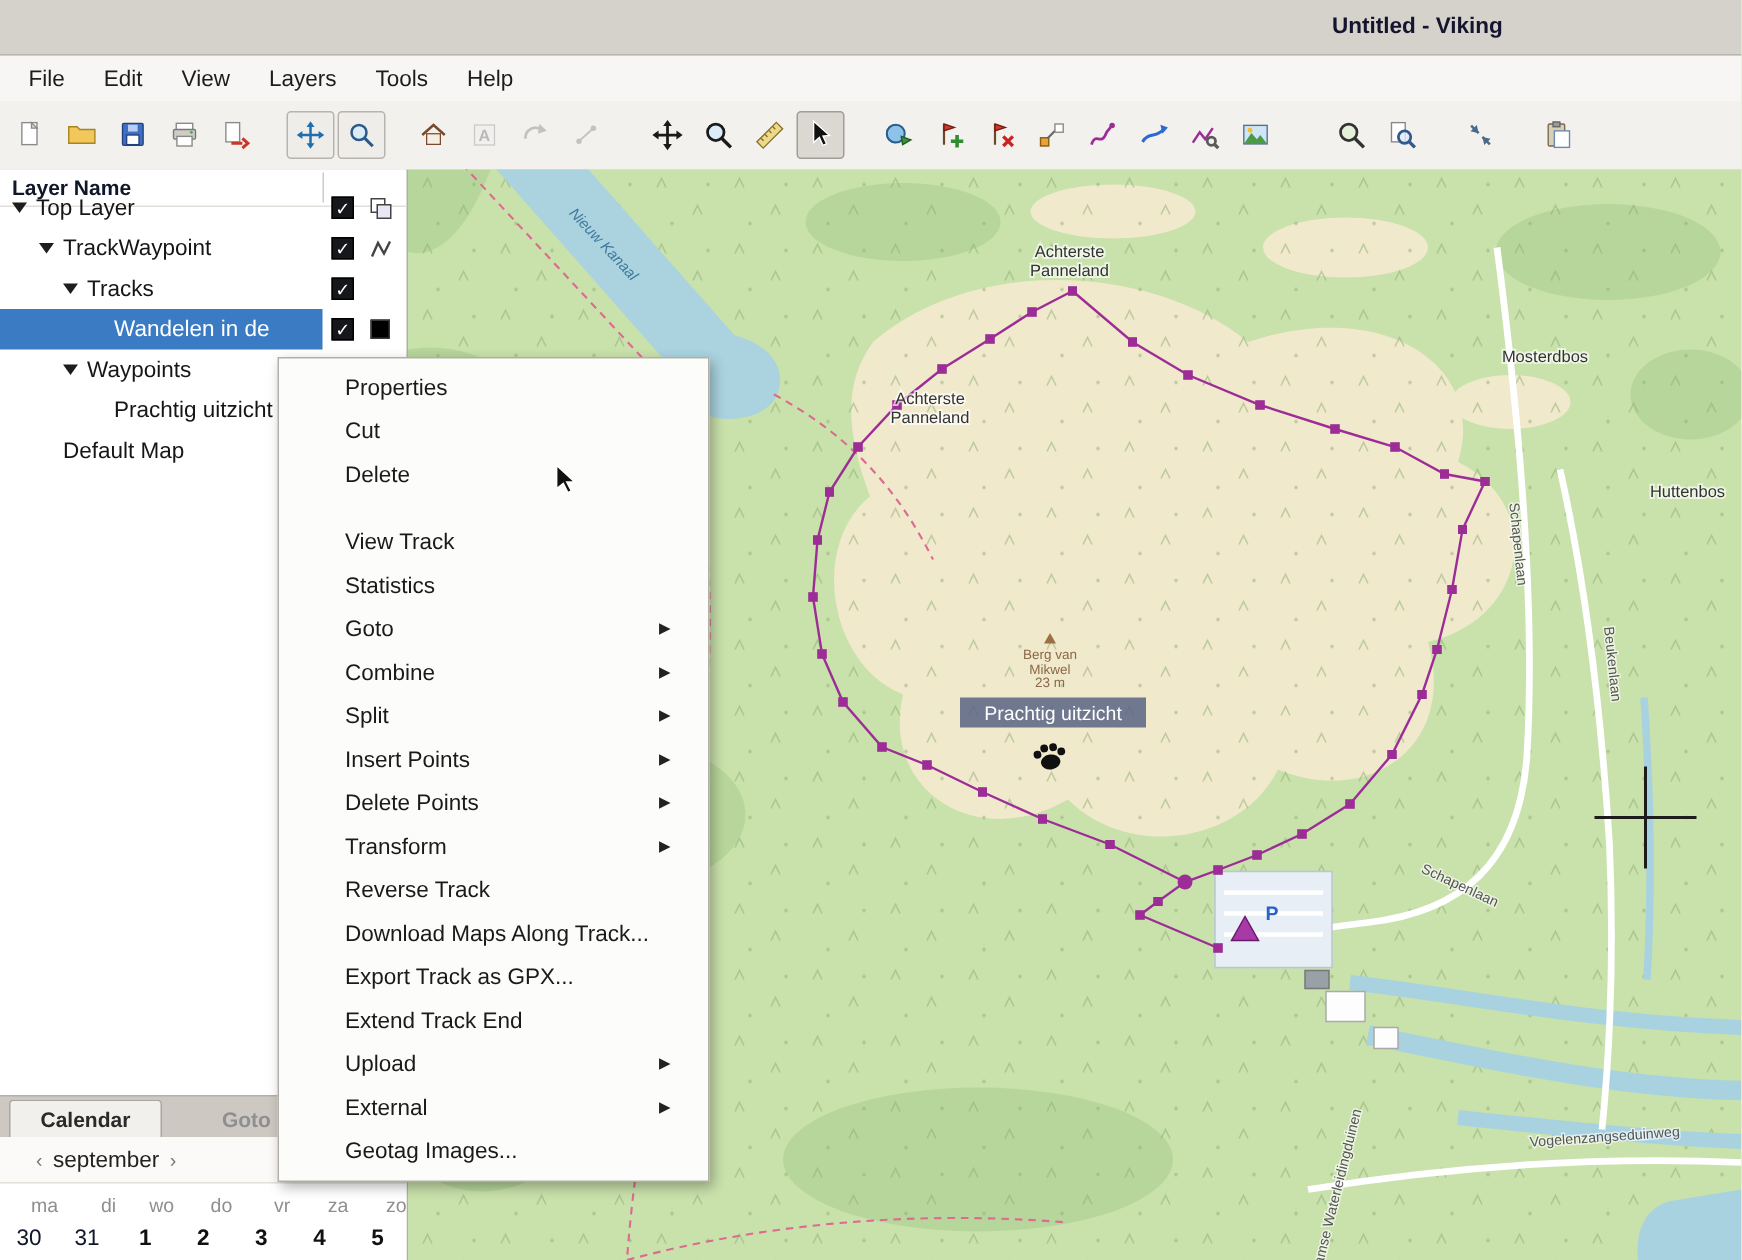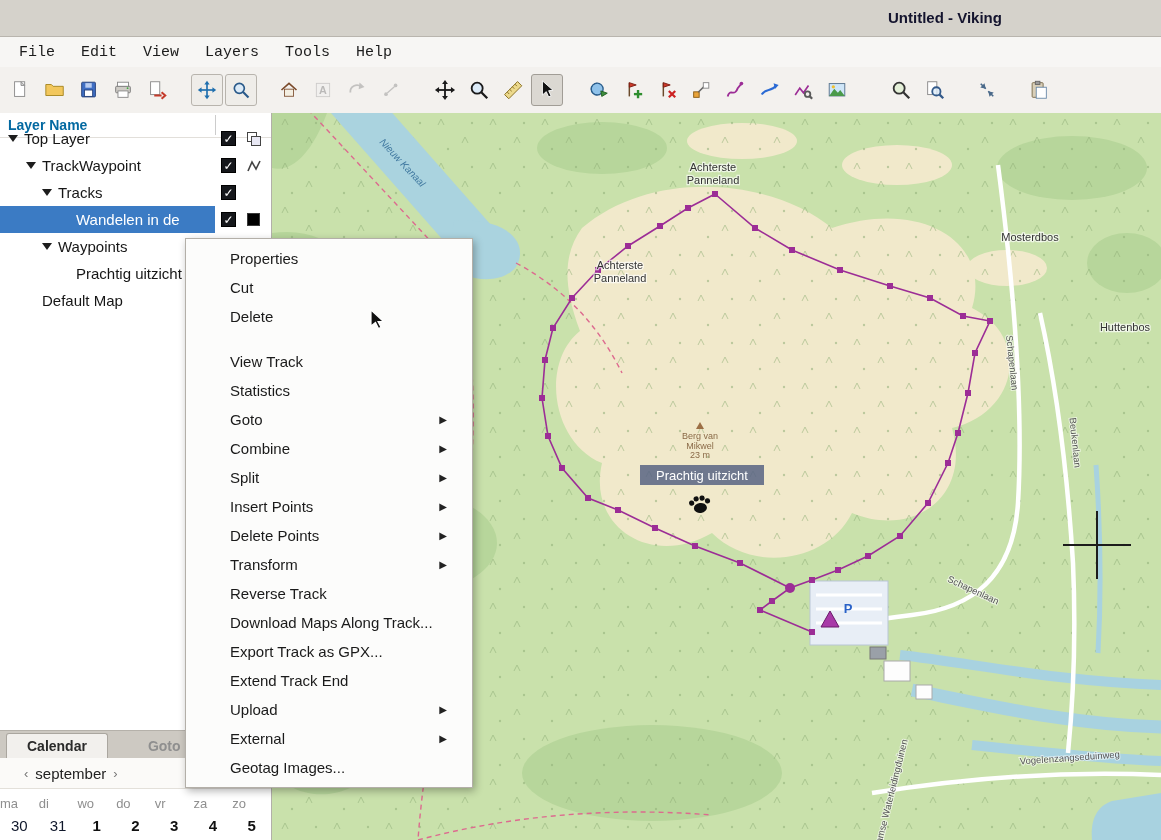--- a/index.html
+++ b/index.html
@@ -5,37 +5,37 @@
   html,body{margin:0;padding:0;}
   body{width:1161px;height:840px;position:relative;overflow:hidden;
        font-family:"Liberation Sans",sans-serif;background:#fff;}
 
   
   .titlebar{height:36px;background:#d5d2cb;border-bottom:1px solid #b9b5ae;position:relative;}
   .titlebar .t{position:absolute;left:888px;top:9px;font-weight:bold;font-size:15px;color:#14142e;}
 
   
   .menubar{height:30px;background:#f7f6f4;display:flex;align-items:center;padding-left:6px;}
-  .menubar .m{padding:4px 13px;font-size:15px;color:#1c1c1c;cursor:default;font-family:Liberation Mono, monospace;}
+  .menubar .m{padding:4px 13px;font-size:15px;color:#1c1c1c;cursor:default;}
 
   
   .toolbar{height:46px;background:#f3f1ee;border-bottom:1px solid #cfccc6;display:flex;align-items:center;padding-left:5px;}
   .tb{width:32px;height:32px;min-width:32px;display:flex;align-items:center;justify-content:center;border-radius:3px;margin-right:2px;box-sizing:border-box;}
   .tb.framed{border:1px solid #b8b4ad;background:#efede9;}
   .tb.pressed{border:1px solid #a19d96;background:#dbd8d2;}
   .tb.disabled{opacity:.45;}
   .g2{margin-left:16px;} .g3{margin-left:14px;} .g4{margin-left:20px;}
   .g5{margin-left:18px;} .g6{margin-left:30px;} .g7{margin-left:18px;} .g8{margin-left:18px;}
 
   
   .main{position:absolute;top:113px;left:0;right:0;bottom:0;}
 
   
   .panel{position:absolute;left:0;top:0;width:272px;bottom:0;background:#fff;border-right:1px solid #b2afa9;box-sizing:border-box;}
-  .panel-header{height:24px;border-bottom:1px solid #e2dfda;position:relative;font-weight:bold;color:#0369a1;font-size:14px;line-height:24px;padding-left:8px;}
+  .panel-header{height:24px;border-bottom:1px solid #e2dfda;position:relative;font-weight:bold;color:#0f172a;font-size:14px;line-height:24px;padding-left:8px;}
   .panel-header .col{position:absolute;left:215px;top:2px;bottom:2px;width:1px;background:#ccc;}
   .tree{position:absolute;top:12px;left:0;right:0;}
   .trow{height:27px;position:relative;font-size:15px;color:#161616;display:flex;align-items:center;}
   .selbg{position:absolute;left:0;top:0;width:215px;height:27px;background:#3b7bc4;}
   .tri{width:0;height:0;border-left:5px solid transparent;border-right:5px solid transparent;border-top:7px solid #1d1d1d;display:inline-block;margin-right:6px;}
   .tlabel{position:relative;white-space:nowrap;}
   .tlabel.w{color:#fff;}
   .cb{position:absolute;left:221px;top:6px;width:15px;height:15px;background:#15171b;border:1px solid #000;color:#fff;font-size:12px;line-height:14px;text-align:center;box-sizing:border-box;}
   .cb::after{content:"\2713";}
   .swatch{position:absolute;left:247px;top:7px;width:13px;height:13px;background:#000;border:1px solid #3a3a3a;box-sizing:border-box;}
@@ -44,21 +44,21 @@
   
   .bottom{position:absolute;left:0;bottom:0;width:271px;height:110px;background:#fff;}
   .btabs{height:28px;background:#cdc9c2;display:flex;align-items:flex-end;padding-left:6px;border-top:1px solid #b5b1aa;box-sizing:border-box;gap:20px;}
   .tab{padding:4px 20px;font-size:14px;font-weight:bold;border-radius:3px 3px 0 0;}
   .tab.active{background:#f2f0ed;border:1px solid #aaa69f;border-bottom:none;color:#2a2a2a;}
   .tab.inactive{color:#8f8f8f;}
   .month{height:30px;background:#fbfaf8;border-bottom:1px solid #e3e0da;display:flex;align-items:center;padding-left:24px;font-size:15px;color:#222;gap:7px;}
   .nav{color:#777;font-size:13px;cursor:default;}
   .nav-l::after{content:"\2039";}
   .nav-r::after{content:"\203A";}
-  .weekdays{height:22px;display:grid;grid-template-columns:repeat(7,1fr);text-align:left;font-size:13px;color:#8f8f8f;align-items:end;}
+  .weekdays{height:22px;display:grid;grid-template-columns:repeat(7,1fr);text-align:right;font-size:13px;color:#8f8f8f;align-items:end;}
   .dates{height:28px;display:grid;grid-template-columns:repeat(7,1fr);text-align:center;font-size:15px;font-weight:bold;color:#111;align-items:center;}
   .dates .muted{color:#0f172a;font-weight:normal;}
 
   
   .cmenu{position:absolute;left:185px;top:125px;width:288px;background:#fcfcfb;border:1px solid #b3afa8;
          box-shadow:2px 3px 8px rgba(0,0,0,.3);padding:5px 12px;z-index:40;box-sizing:border-box;}
   .mi{height:29px;line-height:29px;padding-left:32px;font-size:15px;color:#1a1a1a;position:relative;cursor:default;}
   .mi.hl{background:#3584e4;color:#fff;}
   .mi.sub::after{content:"\25B6";position:absolute;right:13px;top:0;font-size:10px;color:#222;}
   .msep{height:16px;}

